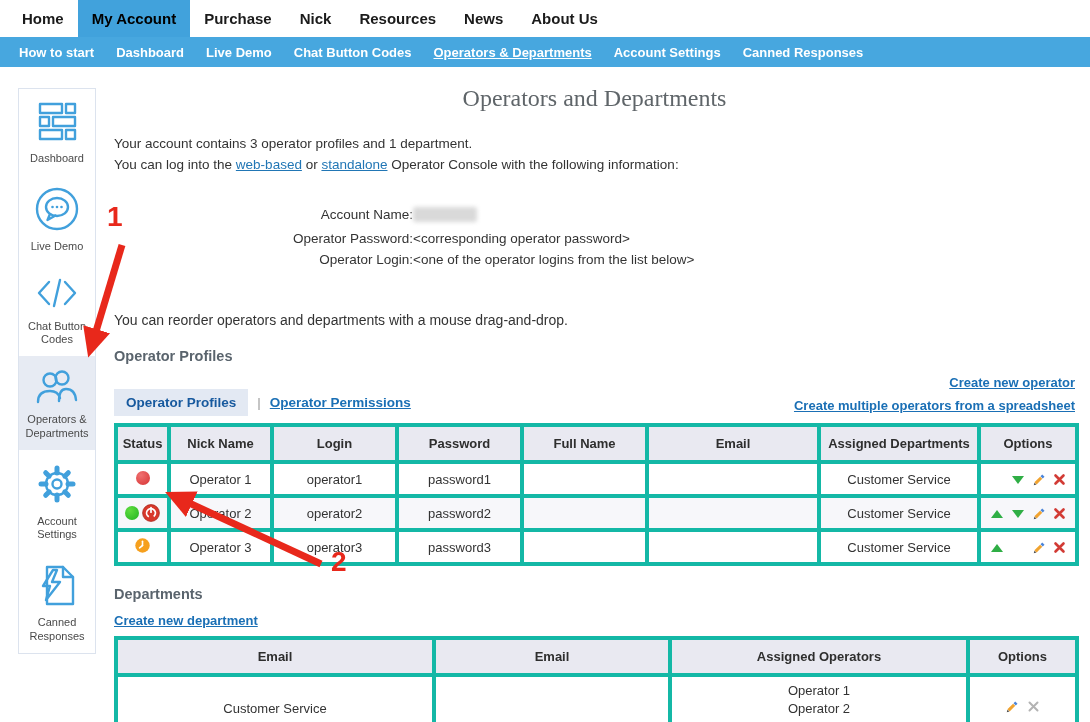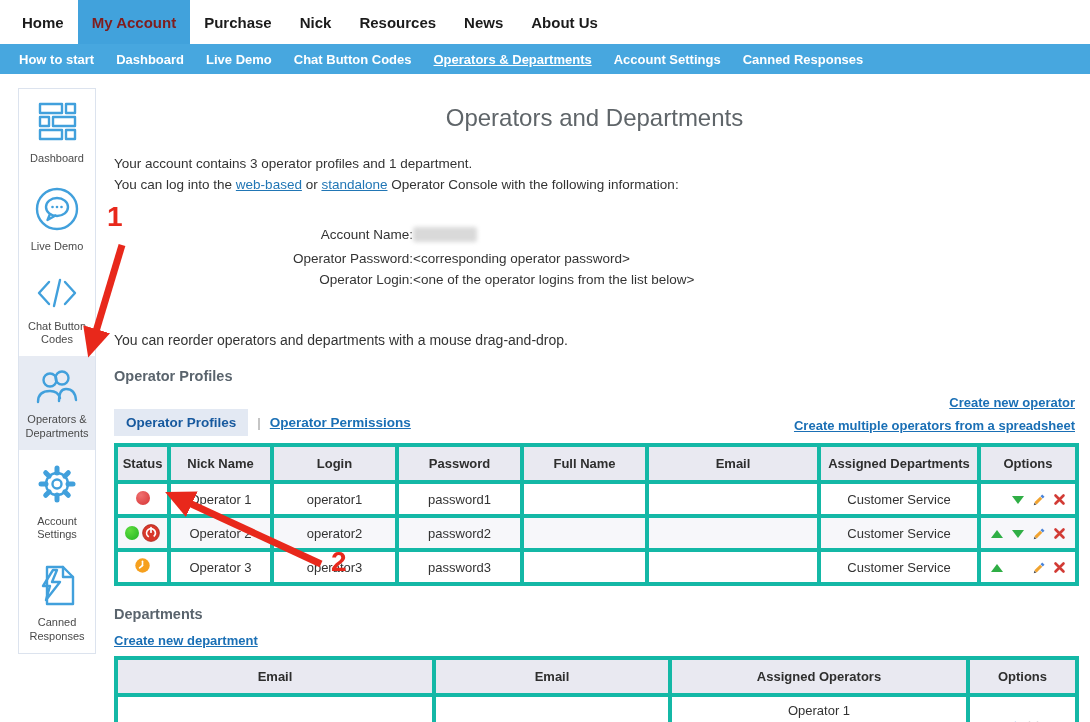--- a/index.html
+++ b/index.html
@@ -6,25 +6,25 @@
   html, body { width: 1090px; height: 722px; }
   body {
     font-family: "Liberation Sans", "DejaVu Sans", sans-serif;
     background: #ffffff;
     color: #333;
     position: relative;
     overflow: hidden;
   }
   
   .topnav {
-    display: flex; align-items: stretch; height: 44px;
+    display: flex; align-items: stretch; height: 37px;
     background: #fff; padding-left: 8px; font-size: 15px; font-weight: bold; color: #1b1b1b;
   }
   .topnav-item { display: flex; align-items: center; padding: 0 14px; cursor: pointer; }
-  .topnav-item.active { background: #41a2dc; color: #7f1d1d; }
+  .topnav-item.active { background: #41a2dc; color: #000000; }
   
   .subnav {
     display: flex; align-items: center; height: 30px;
     background: #47a7df; padding-left: 8px; font-size: 13px; font-weight: bold; color: #fff;
   }
   .subnav-item { padding: 0 11px; cursor: pointer; white-space: nowrap; }
   .subnav-item.active { text-decoration: underline; }
   
   .sidebar {
     position: absolute; left: 18px; top: 88px; width: 78px;
@@ -34,22 +34,22 @@
   .side-item {
     padding: 11px 2px 9px; text-align: center; cursor: pointer;
   }
   .side-item.active { background: #e7ebf3; }
   .side-item .icn { display: block; margin: 0 auto 4px; }
   .side-item svg { stroke: #41a0dc; fill: none; stroke-width: 2.4; stroke-linecap: round; stroke-linejoin: round; }
   .side-label { font-size: 11px; color: #4a4a4a; line-height: 1.25; }
   
   .main { margin-left: 114px; width: 961px; position: relative; }
   .page-title {
-    margin-top: 30px; text-align: center;
-    font-size: 24px; font-weight: 400; color: #5f6569;
+    margin-top: 18px; text-align: center;
+    font-size: 24px; font-weight: 400; color: #5f6569; font-family: Liberation Serif, serif;
   }
   .intro { margin-top: 22px; font-size: 13.5px; line-height: 1.55; color: #333; }
   a.lnk { color: #2176b5; text-decoration: underline; cursor: pointer; }
   a.lnk-bold { color: #1a6fb5; font-weight: bold; text-decoration: underline; cursor: pointer; font-size: 13px; }
   .account-block { margin-top: 28px; font-size: 13.5px; line-height: 21px; text-align: right; }
   .acc-row { display: flex; }
   .acc-label { width: 299px; padding-left: 10px; }
   .redacted {
     display: inline-block; width: 64px; height: 15px; margin-top: 3px;
     background: #d9d9d9; filter: blur(2px); border-radius: 2px;

